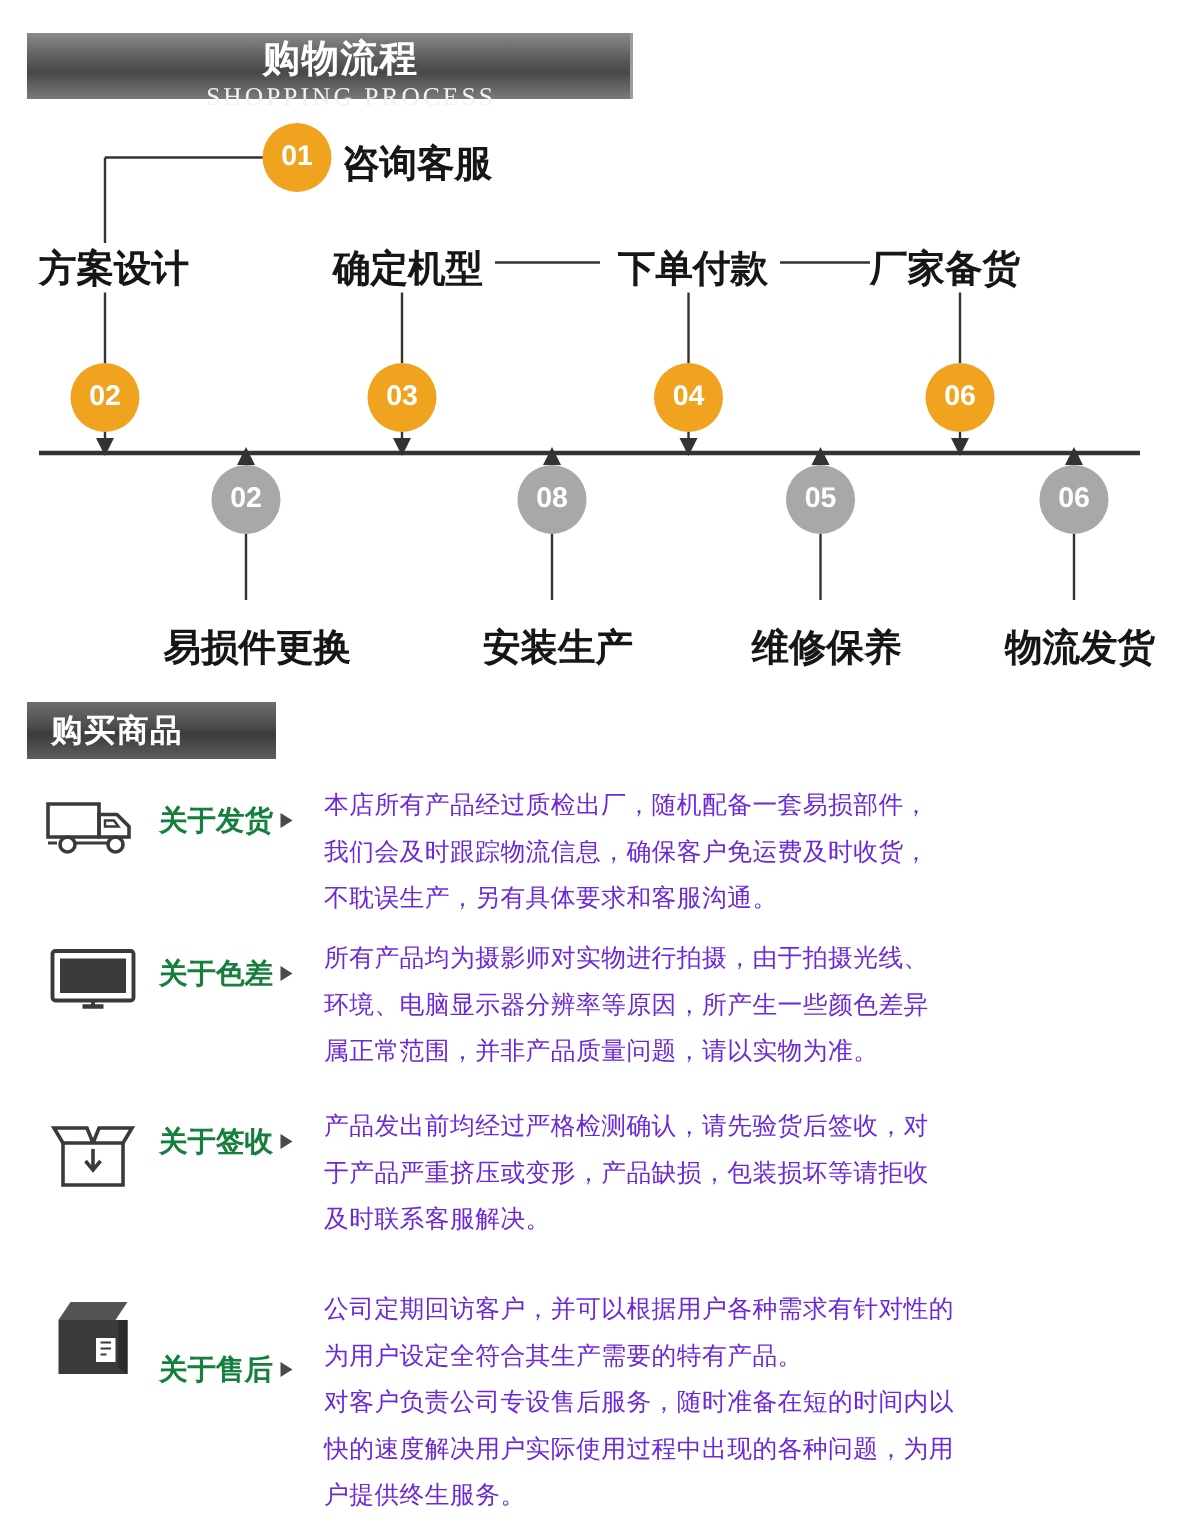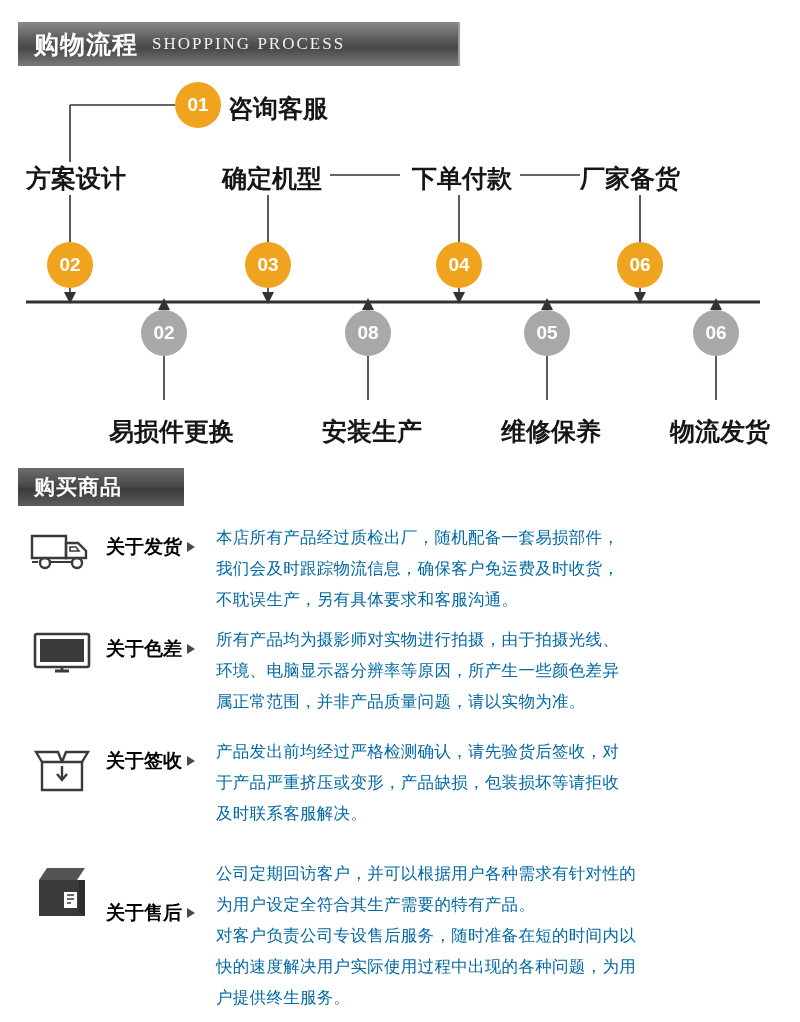--- a/index.html
+++ b/index.html
@@ -36,25 +36,26 @@
     font-size: 17px;
     letter-spacing: 2px;
     margin-left: 14px;
     white-space: nowrap;
     color: #f2f2f2;
   }
 
   #process-banner {
     left: 18px;
     top: 22px;
-    width: 442px;
+    width: 404px;
     height: 44px;
     padding-left: 16px;
     background: linear-gradient(to bottom, #8a8a8a 0%, #5a5a5a 40%, #484848 60%, #7a7a7a 100%);
     border-right: 2px solid #9c9c9c;
+    flex-direction: column;
   }
   #buy-banner {
     left: 18px;
     top: 468px;
     width: 166px;
     height: 38px;
     padding-left: 16px;
     background: linear-gradient(to bottom, #6e6e6e 0%, #4a4a4a 45%, #3b3b3b 55%, #5d5d5d 100%);
   }
   #buy-banner .banner-title { font-size: 21px; }
@@ -116,37 +117,37 @@
     padding-top: 6px;
   }
   .tag-cell {
     width: 110px;
     flex: 0 0 110px;
     display: flex;
     align-items: center;
     padding-top: 12px;
   }
   .tag-text {
-    color: #000000;
+    color: #15803d;
     font-size: 19px;
     font-weight: bold;
     white-space: nowrap;
   }
   .tag-arrow {
     margin-left: 5px;
     width: 0; height: 0;
     border-left: 8px solid #4a4a4a;
     border-top: 5px solid transparent;
     border-bottom: 5px solid transparent;
   }
   .body-cell {
     flex: 1 1 auto;
     font-size: 16.5px;
     line-height: 31px;
-    color: #0369a1;
+    color: #6d28d9;
     letter-spacing: 0.3px;
   }
   .body-cell p { margin: 0; }
 </style>
 </head>
 <body>
 
 <div class="banner" id="process-banner">
   <span class="banner-title">购物流程</span>
   <span class="banner-sub">SHOPPING  PROCESS</span>

